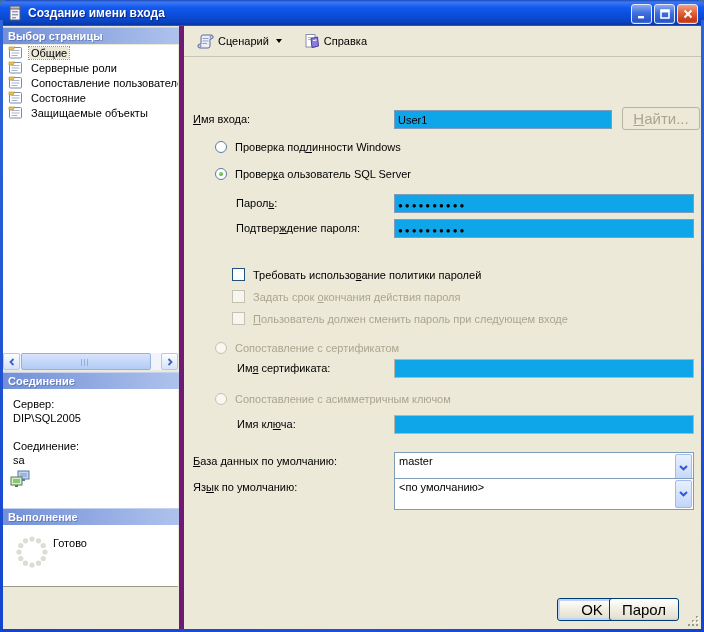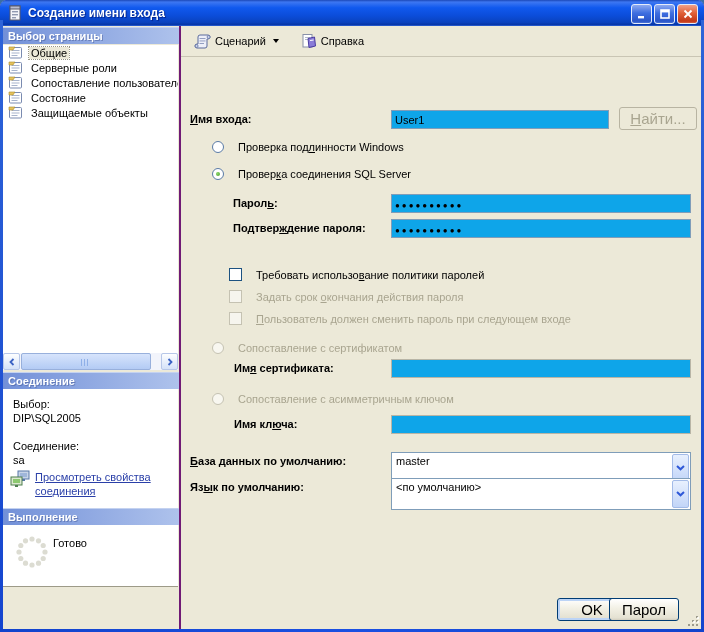--- a/index.html
+++ b/index.html
@@ -50,41 +50,41 @@
   .conn-panel .lbl{ position:absolute; left:10px; }
   .conn-link{ position:absolute; left:32px; top:81px; width:138px; color:#2A3FA8; text-decoration:underline; cursor:pointer; line-height:14px; }
   .conn-link-icon{ position:absolute; left:6px; top:80px; }
   .h3{ position:absolute; left:0; top:482px; right:0; }
   .prog-panel{ position:absolute; left:0; top:499px; right:1px; height:62px; background:#fff; border-bottom:1px solid #9D9A88;padding-left:16px; }
   .prog-status{ position:absolute; left:50px; top:12px; }
   .spinner{ position:absolute; left:11px; top:9px; }
 
   
   .main{ position:absolute; left:179px; top:26px; right:3px; bottom:3px;
-    border-left:2px solid #701a75; background:#ECE9D8; }
+    border-left:5px solid #701a75; background:#ECE9D8; }
   .toolbar{ position:absolute; left:0; top:0; right:0; height:31px;
     border-bottom:1px solid #C9C5B4; display:flex; align-items:center; padding-left:8px; }
   .tb-btn{ display:flex; align-items:center; gap:4px; padding:2px 4px; border:1px solid rgba(0,0,0,0); border-radius:2px; cursor:default; }
   .tb-caret{ width:0; height:0; border-left:3px solid rgba(0,0,0,0); border-right:3px solid rgba(0,0,0,0); border-top:4px solid #000; margin-left:3px; }
   .tb-sep{ width:12px; }
 
   .form{ position:absolute; left:0; top:31px; right:0; bottom:0; }
-  .flabel{ position:absolute; line-height:19px; white-space:nowrap;font-weight:bold; }
+  .flabel{ position:absolute; line-height:19px; white-space:nowrap; }
   .flabel u, .chk-row u, .radio-row u, .btn u { text-decoration:underline; }
   .disabled-text{ color:#A9A590; }
   .tbox{ position:absolute; height:19px; border:1px solid #7F9DB9; background:#0ea5e9;
     font-family:"Liberation Sans",sans-serif; font-size:11px; padding:2px 3px; }
   .tbox.pwd{ font-size:8px; letter-spacing:2px; padding-top:5px; }
   .tbox.dis{ border-color:#B8B5A6; }
   .btn{ position:absolute; height:23px; border:1px solid #003C74; border-radius:3px;
     background:linear-gradient(180deg,#FFFFFF,#F2F0E4 45%,#E4E1D2 90%,#D2CEBF);
     font-family:"Liberation Sans",sans-serif; font-size:15px; text-align:center; cursor:default; }
   .btn.default{ box-shadow:inset 0 0 0 2px #BCD4F6;margin-left:30px; }
   .btn.disabled{ border:1px solid #B8B4A2; background:#ECE9D8; color:#A9A590; border-radius:3px; }
-  .radio-row,.chk-row{ position:absolute; display:flex; align-items:center; gap:14px; white-space:nowrap; }
+  .radio-row,.chk-row{ position:absolute; display:flex; align-items:center; gap:8px; white-space:nowrap; }
   .radio{ width:12px; height:12px; border-radius:50%; border:1px solid #5A7BA6; background:#fff; position:relative; flex:none; }
   .radio.sel::after{ content:""; position:absolute; left:3px; top:3px; width:4px; height:4px; border-radius:50%;
     background:radial-gradient(circle at 35% 35%, #8CD86A, #4C9C2C); }
   .radio.dis{ border-color:#C5C2B2; background:#F8F7F0; }
   .chk{ width:13px; height:13px; border:1px solid #1D5281; background:#fff; flex:none; }
   .chk.dis{ border-color:#C5C2B2; background:#F6F5EE; }
   .combo{ position:absolute; height:32px; border:1px solid #7F9DB9; background:#fff; }
   .combo .val{ position:absolute; left:4px; top:2px; white-space:nowrap; }
   .combo .drop{ position:absolute; right:1px; top:1px; bottom:1px; width:17px; border:1px solid #A3BBE8; border-radius:2px;
     background:linear-gradient(180deg,#E8F0FE,#C2D5F8); display:flex; align-items:center; justify-content:center; }
@@ -194,33 +194,32 @@
       <div class="sb-arrow">
         <svg width="6" height="8" viewBox="0 0 6 8">
             <path d="M1.5 1 L4.5 4 L1.5 7" stroke="#3B63C4" stroke-width="1.8" fill="none"></path>
           </svg>
       </div>
     </div>
 
     <div class="sec-header h2">Соединение</div>
 
     <div class="conn-panel">
-      <div class="lbl" style="top:9px">Выбор:</div>
+      <div class="lbl" style="top:9px">Сервер:</div>
       <div class="lbl" style="top:23px">DIP\SQL2005</div>
       <div class="lbl" style="top:51px">Соединение:</div>
       <div class="lbl" style="top:65px">sa</div>
       <svg class="conn-link-icon" width="22" height="20" viewBox="0 0 22 20">
         <rect x="9" y="2" width="11" height="8" fill="#C8D4E8" stroke="#5878A8"></rect>
         <rect x="11" y="4" width="7" height="4" fill="#9FB6DA"></rect>
         <rect x="13" y="10" width="3" height="2" fill="#5878A8"></rect>
         <rect x="2" y="8" width="11" height="8" fill="#DCE8D0" stroke="#4E7E4E"></rect>
         <rect x="4" y="10" width="7" height="4" fill="#8CC870"></rect>
         <rect x="6" y="16" width="3" height="2" fill="#4E7E4E"></rect>
       </svg>
-      <div class="conn-link">Просмотреть свойства соединения</div>
     </div>
 
     <div class="sec-header h3">Выполнение</div>
 
     <div class="prog-panel">
       <svg class="spinner" width="36" height="36" viewBox="0 0 36 36">
         <g fill="#DCDCD2">
           <circle cx="18" cy="5" r="2.6"></circle>
             <circle cx="24.5" cy="6.8" r="2.6"></circle>
             <circle cx="29.2" cy="11.5" r="2.6"></circle>
@@ -271,21 +270,21 @@
       <div class="flabel" style="left:9px; top:53px;"><span></span><u>И</u><span>мя входа:</span></div>
       <input class="tbox" style="left: 210px; top: 53px; width: 218px;" value="User1">
       <button class="btn disabled" style="left:438px; top:50px; width:78px;"><span></span><u>Н</u><span>айти...</span></button>
 
       <div class="radio-row" style="left:31px; top:84px;">
         <span class="radio"></span>
         <span><span>Проверка под</span><u>л</u><span>инности Windows</span></span>
       </div>
       <div class="radio-row" style="left:31px; top:111px;">
         <span class="radio sel"></span>
-        <span><span>Провер</span><u>к</u><span>а соединения SQL Server</span></span>
+        <span><span>Провер</span><u>к</u><span>а ользователь SQL Server</span></span>
       </div>
 
       <div class="flabel" style="left:52px; top:137px;"><span>Парол</span><u>ь</u><span>:</span></div>
       <input class="tbox pwd" style="left: 210px; top: 137px; width: 300px;" value="●●●●●●●●●●">
       <div class="flabel" style="left:52px; top:162px;"><span>Подтвер</span><u>ж</u><span>дение пароля:</span></div>
       <input class="tbox pwd" style="left: 210px; top: 162px; width: 300px;" value="●●●●●●●●●●">
 
       <div class="chk-row disabled-text" style="left:48px; top:233px;">
         <span class="chk dis"></span>
         <span><span>Задать срок </span><u>о</u><span>кончания действия пароля</span></span>

